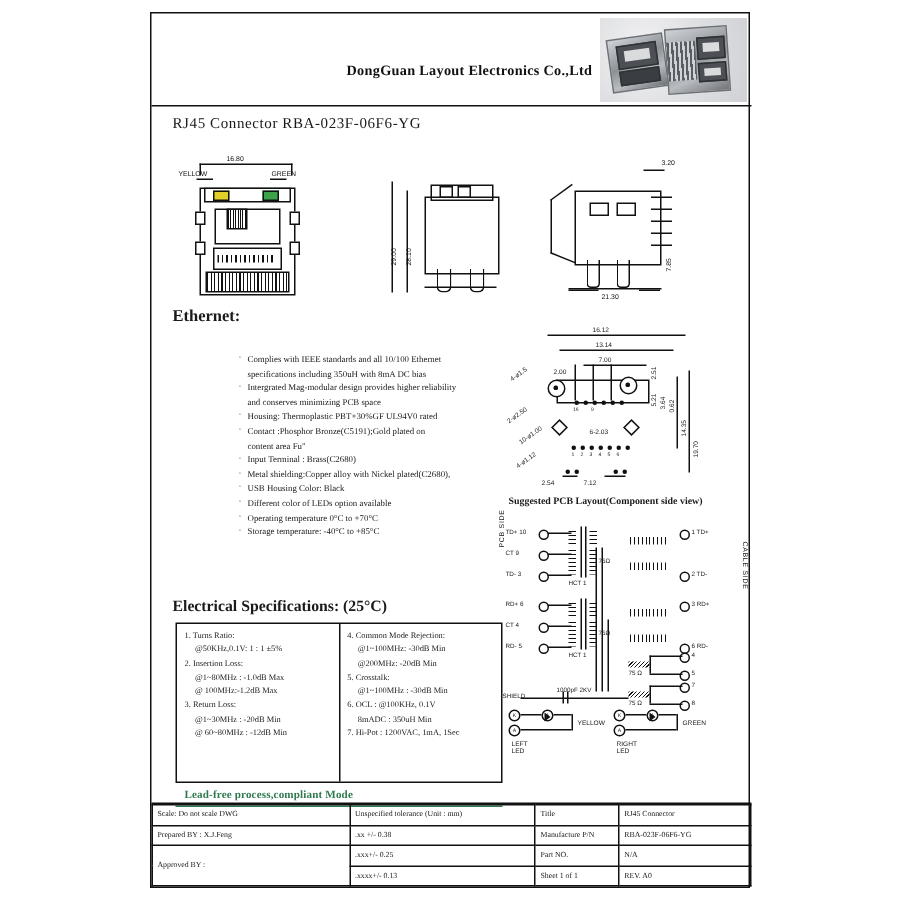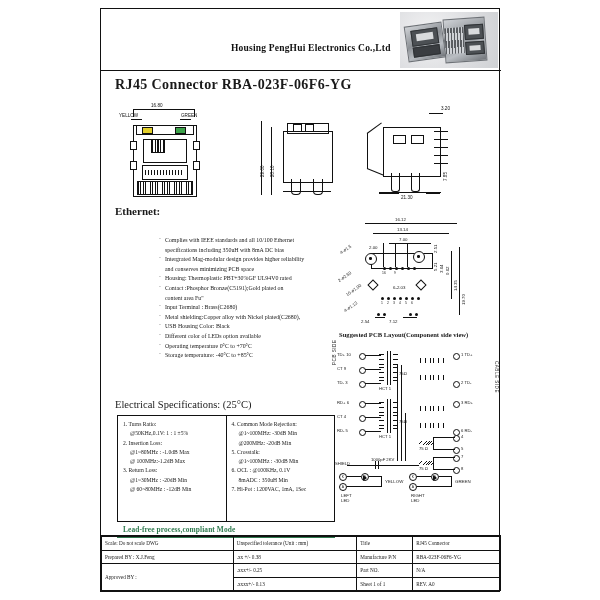--- a/index.html
+++ b/index.html
@@ -34,21 +34,21 @@
          background:#e9eaec;overflow:hidden;}
   .photo .pbg{position:absolute;inset:0;background:
       radial-gradient(circle at 30% 40%,#f3f3f4 0%,#dcdde0 60%,#cfd1d4 100%);}
   .conn{position:absolute;background:linear-gradient(160deg,#cfd2d6,#8d9196 45%,#b9bdc2 70%,#6f7378);
         border:1px solid #6d7176;}
   .conn .port{position:absolute;background:#4c5054;border:1px solid #2f3235;}
   .conn .port i{position:absolute;background:#d9dbdd;}
   .pins{position:absolute;background:repeating-linear-gradient(90deg,#5a5d61 0 1.5px,#cfd2d6 1.5px 3px);}
 
   
-  .title{position:absolute;left:14px;top:68px;font-size:14px;font-weight:bold;
+  .title{position:absolute;left:14px;top:68px;font-size:10px;font-weight:normal;
          letter-spacing:.4px;}
 
   
   .dwg{position:absolute;}
   .dim{position:absolute;font-size:4.6px;font-family:"Liberation Sans",sans-serif;
        color:#111;white-space:nowrap;}
   .dimv{position:absolute;font-size:4.6px;font-family:"Liberation Sans",sans-serif;
        color:#111;white-space:nowrap;transform:rotate(-90deg);transform-origin:0 0;}
   .ln{position:absolute;background:#111;}
   .lnv{position:absolute;background:#111;width:1px;}
@@ -91,21 +91,21 @@
 
   
   .feat-h{position:absolute;left:14px;top:196px;font-size:11px;font-weight:bold;}
   .feat{position:absolute;left:18px;top:211px;width:212px;}
   .feat li{font-size:5.9px;line-height:9.6px;list-style:none;position:relative;
            padding-left:6px;margin:0;font-family:"Liberation Serif",serif;}
   .feat li:before{content:"·";position:absolute;left:0;top:-1px;}
   .feat li.cont:before{content:"";}
 
   
-  .es-h{position:absolute;left:14px;top:390px;font-size:10.5px;font-weight:normal;}
+  .es-h{position:absolute;left:14px;top:390px;font-size:10.5px;font-weight:bold;}
   .estab{position:absolute;left:16px;top:406px;width:218px;height:107px;
          border:1px solid #111;box-sizing:border-box;display:flex;}
   .estab .col{flex:1;box-sizing:border-box;padding:4px 4px 0 5px;}
   .estab .col.left{border-right:1px solid #111;}
   .estab p{margin:0;font-size:5.6px;line-height:9.3px;white-space:nowrap;}
   .estab p.ind{padding-left:7px;}
   .leadfree{position:absolute;left:22px;top:516px;font-size:7.4px;color:#2f7a4f;
             font-weight:bold;letter-spacing:.1px;}
   .ulx{position:absolute;left:16px;top:528px;width:218px;height:1px;background:#2f7a4f;}
 
@@ -164,21 +164,21 @@
   .tb td{border:1px solid #111;padding:1px 3px;vertical-align:middle;}
   .c1{width:33%;} .c2{width:31%;} .c3{width:14%;} .c4{width:22%;}
 </style>
 </head>
 <body>
 
 <div class="page">
  <div class="frame">
 
   <div class="hdr">
-    <div class="en-name">Housing PengHui Electronics Co.,Ltd</div>
+    <div class="en-name">DongGuan Layout Electronics Co.,Ltd</div>
 
     <div class="photo">
       <div class="pbg"></div>
       <div class="conn" style="left:6px;top:12px;width:36px;height:34px;transform:rotate(-8deg);">
         <div class="port" style="left:5px;top:4px;width:25px;height:14px;">
           <i style="left:4px;top:3px;width:17px;height:7px;"></i>
         </div>
         <div class="port" style="left:5px;top:21px;width:25px;height:8px;background:#3a3d41;"></div>
       </div>
       <div class="conn" style="left:44px;top:6px;width:40px;height:42px;transform:rotate(-4deg);">

